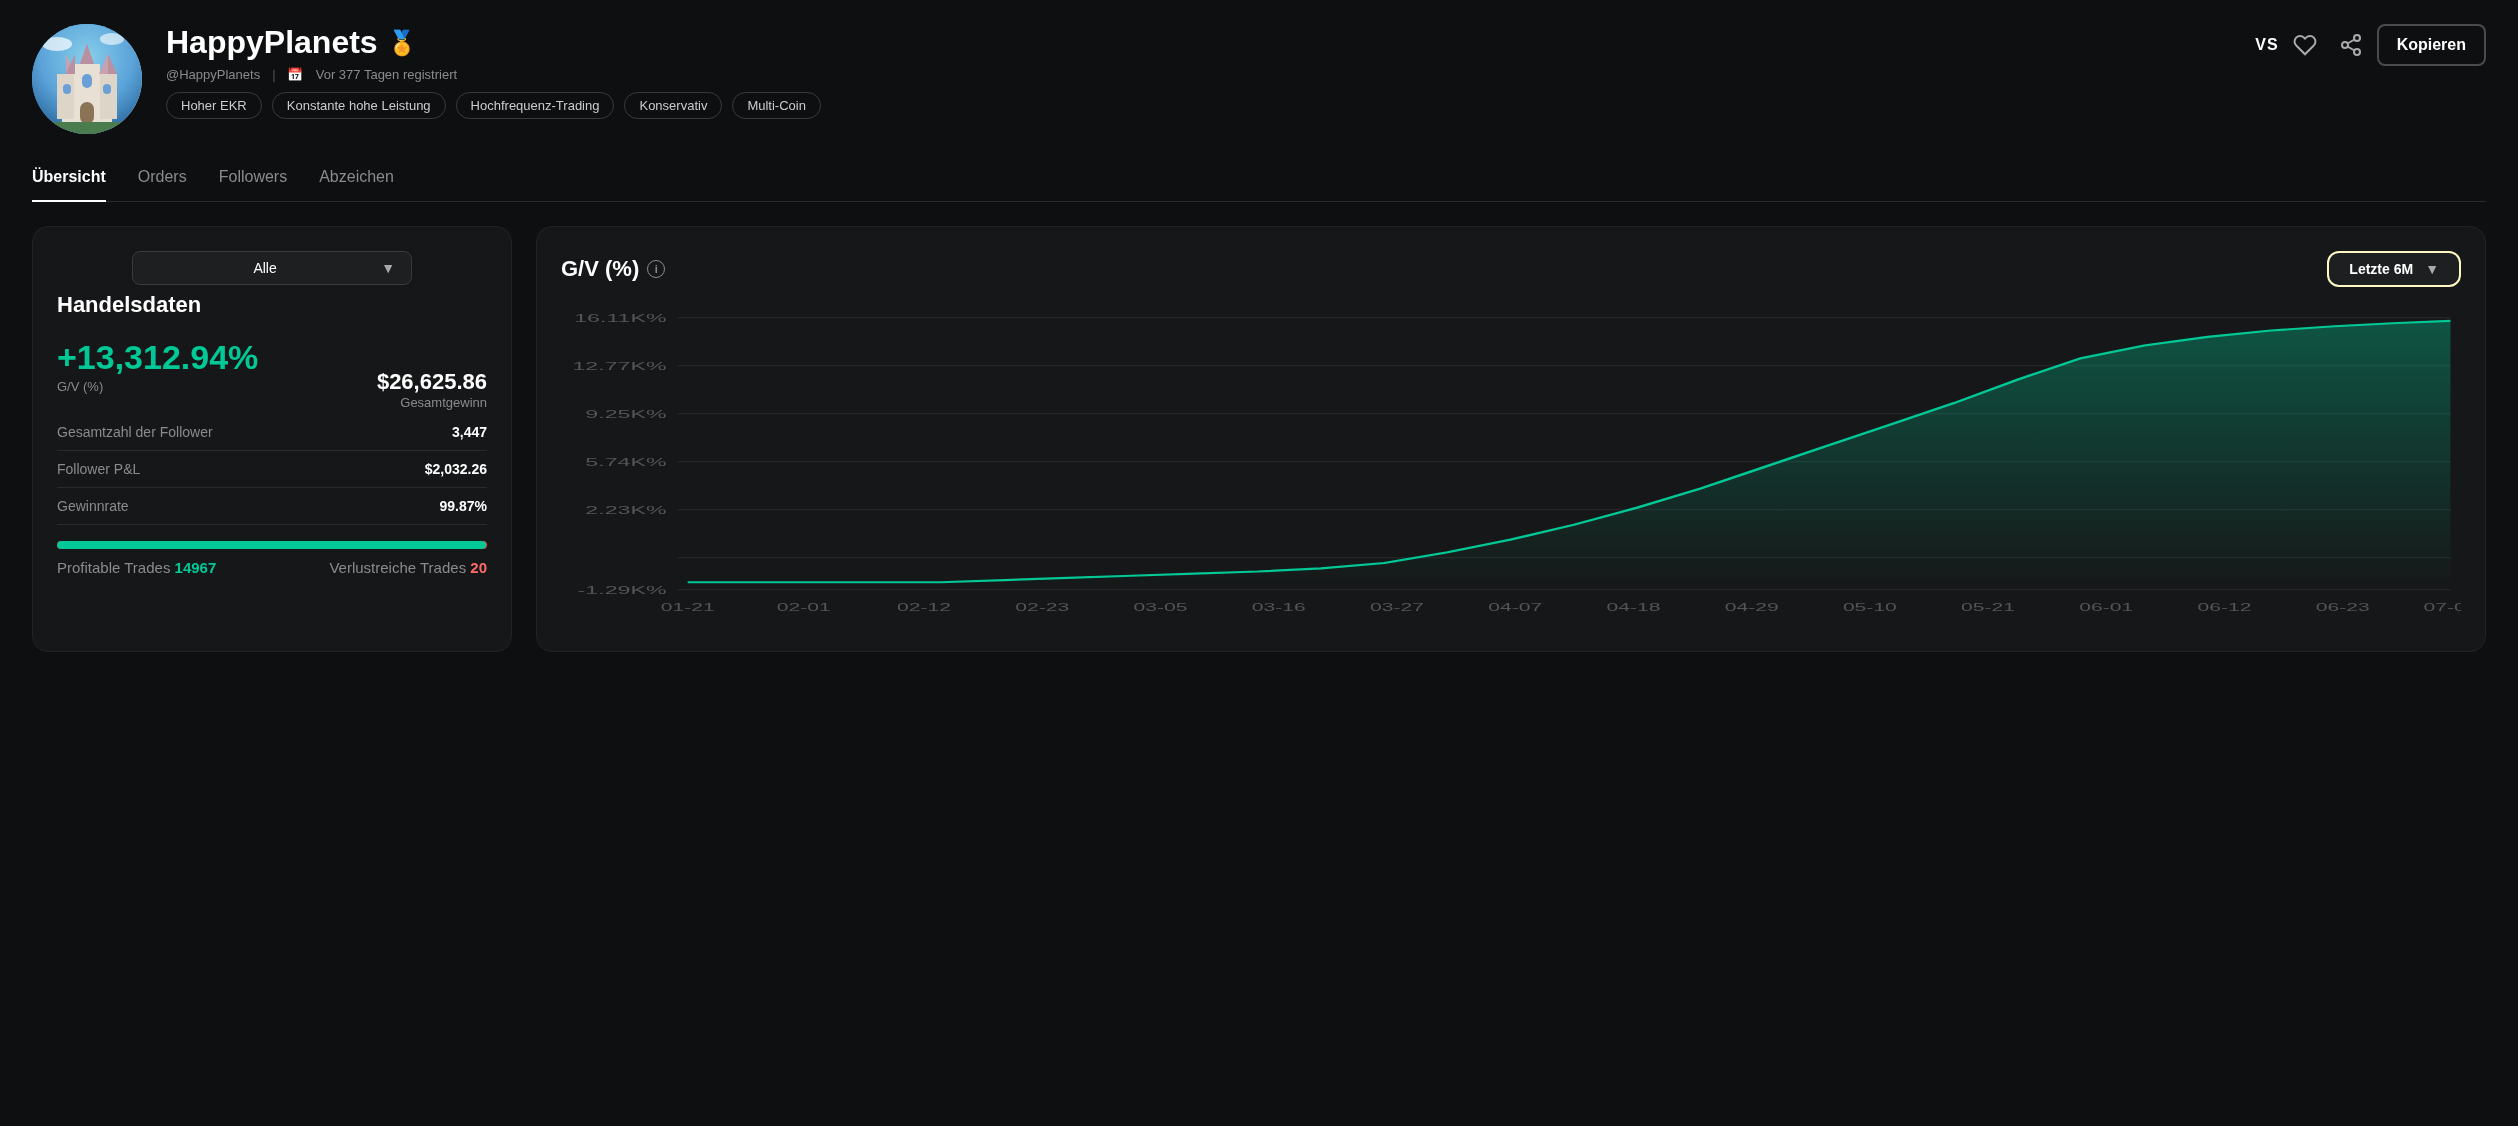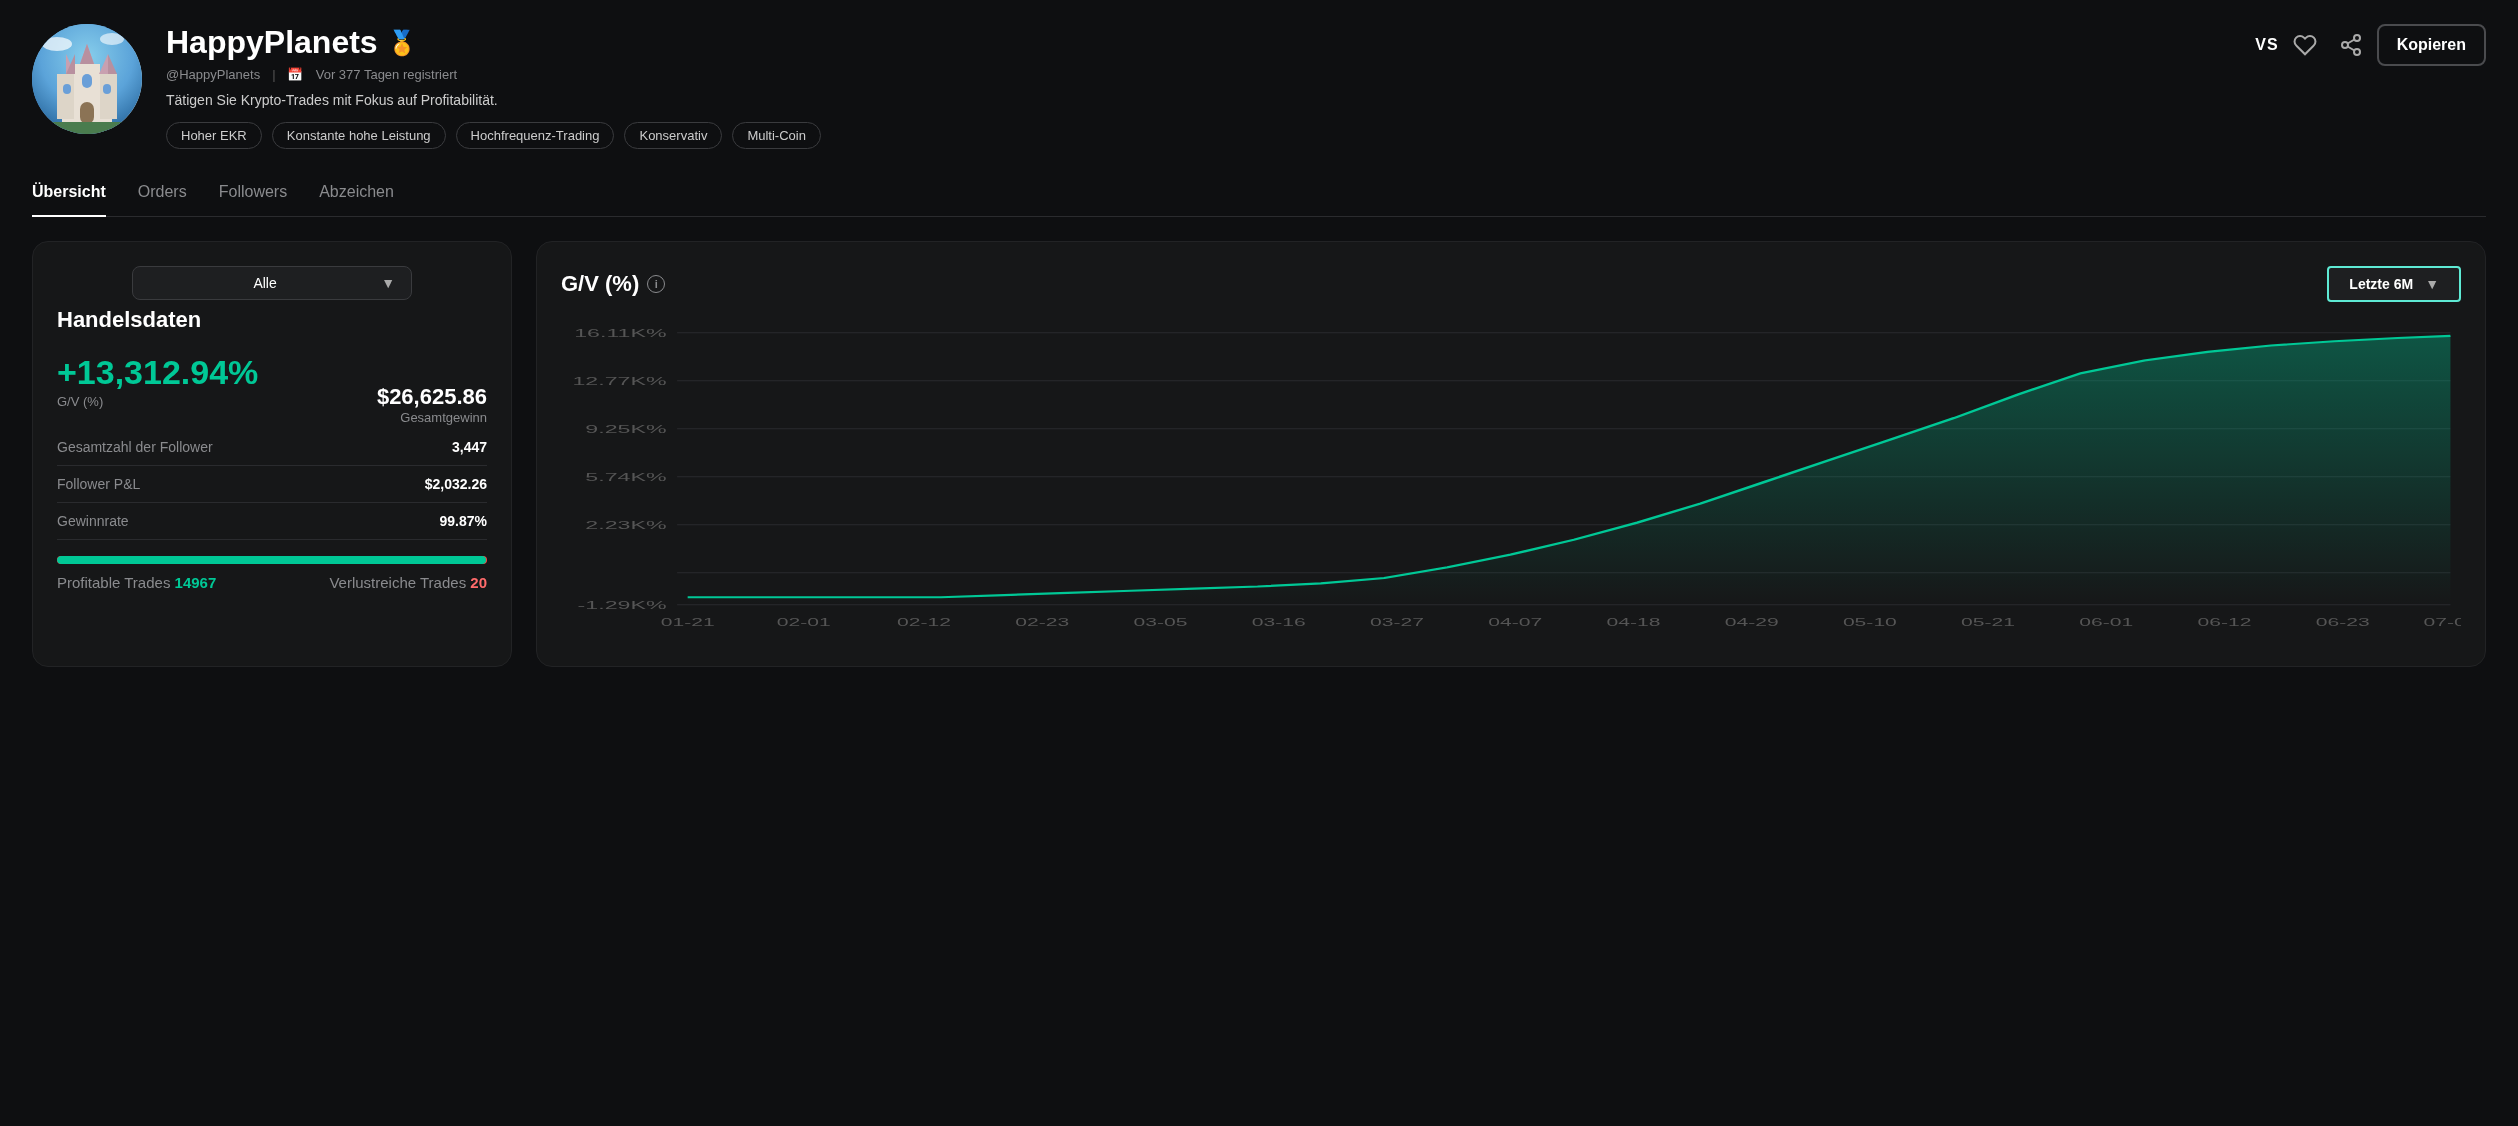--- a/index.html
+++ b/index.html
@@ -334,22 +334,22 @@
       display: inline-flex;
       align-items: center;
       justify-content: center;
       font-size: 11px;
       color: #8a8b8e;
       cursor: pointer;
     }
 
     .time-select {
       background: #1e1f21;
-      border: 2px solid #5eead4;
-      border-radius: 4px;
+      border: 2px solid #fef9c3;
+      border-radius: 12px;
       color: #ffffff;
       padding: 8px 20px;
       font-size: 14px;
       display: flex;
       align-items: center;
       gap: 12px;
       cursor: pointer;
       font-weight: 600;
     }
 
@@ -411,21 +411,20 @@
     <div class="profile-name-row">
       <span class="profile-name">HappyPlanets</span>
       <span class="emoji-badge">🏅</span>
     </div>
     <div class="profile-meta">
       <span>@HappyPlanets</span>
       <span class="separator">|</span>
       <span style="color:#8a8b8e; font-size:13px;">📅</span>
       <span>Vor 377 Tagen registriert</span>
     </div>
-    <div class="profile-description">Tätigen Sie Krypto-Trades mit Fokus auf Profitabilität.</div>
     <div class="tags">
     <span class="tag">Hoher EKR</span>
         <span class="tag">Konstante hohe Leistung</span>
         <span class="tag">Hochfrequenz-Trading</span>
         <span class="tag">Konservativ</span>
         <span class="tag">Multi-Coin</span>
       </div>
   </div>
 
   <div class="header-actions">

